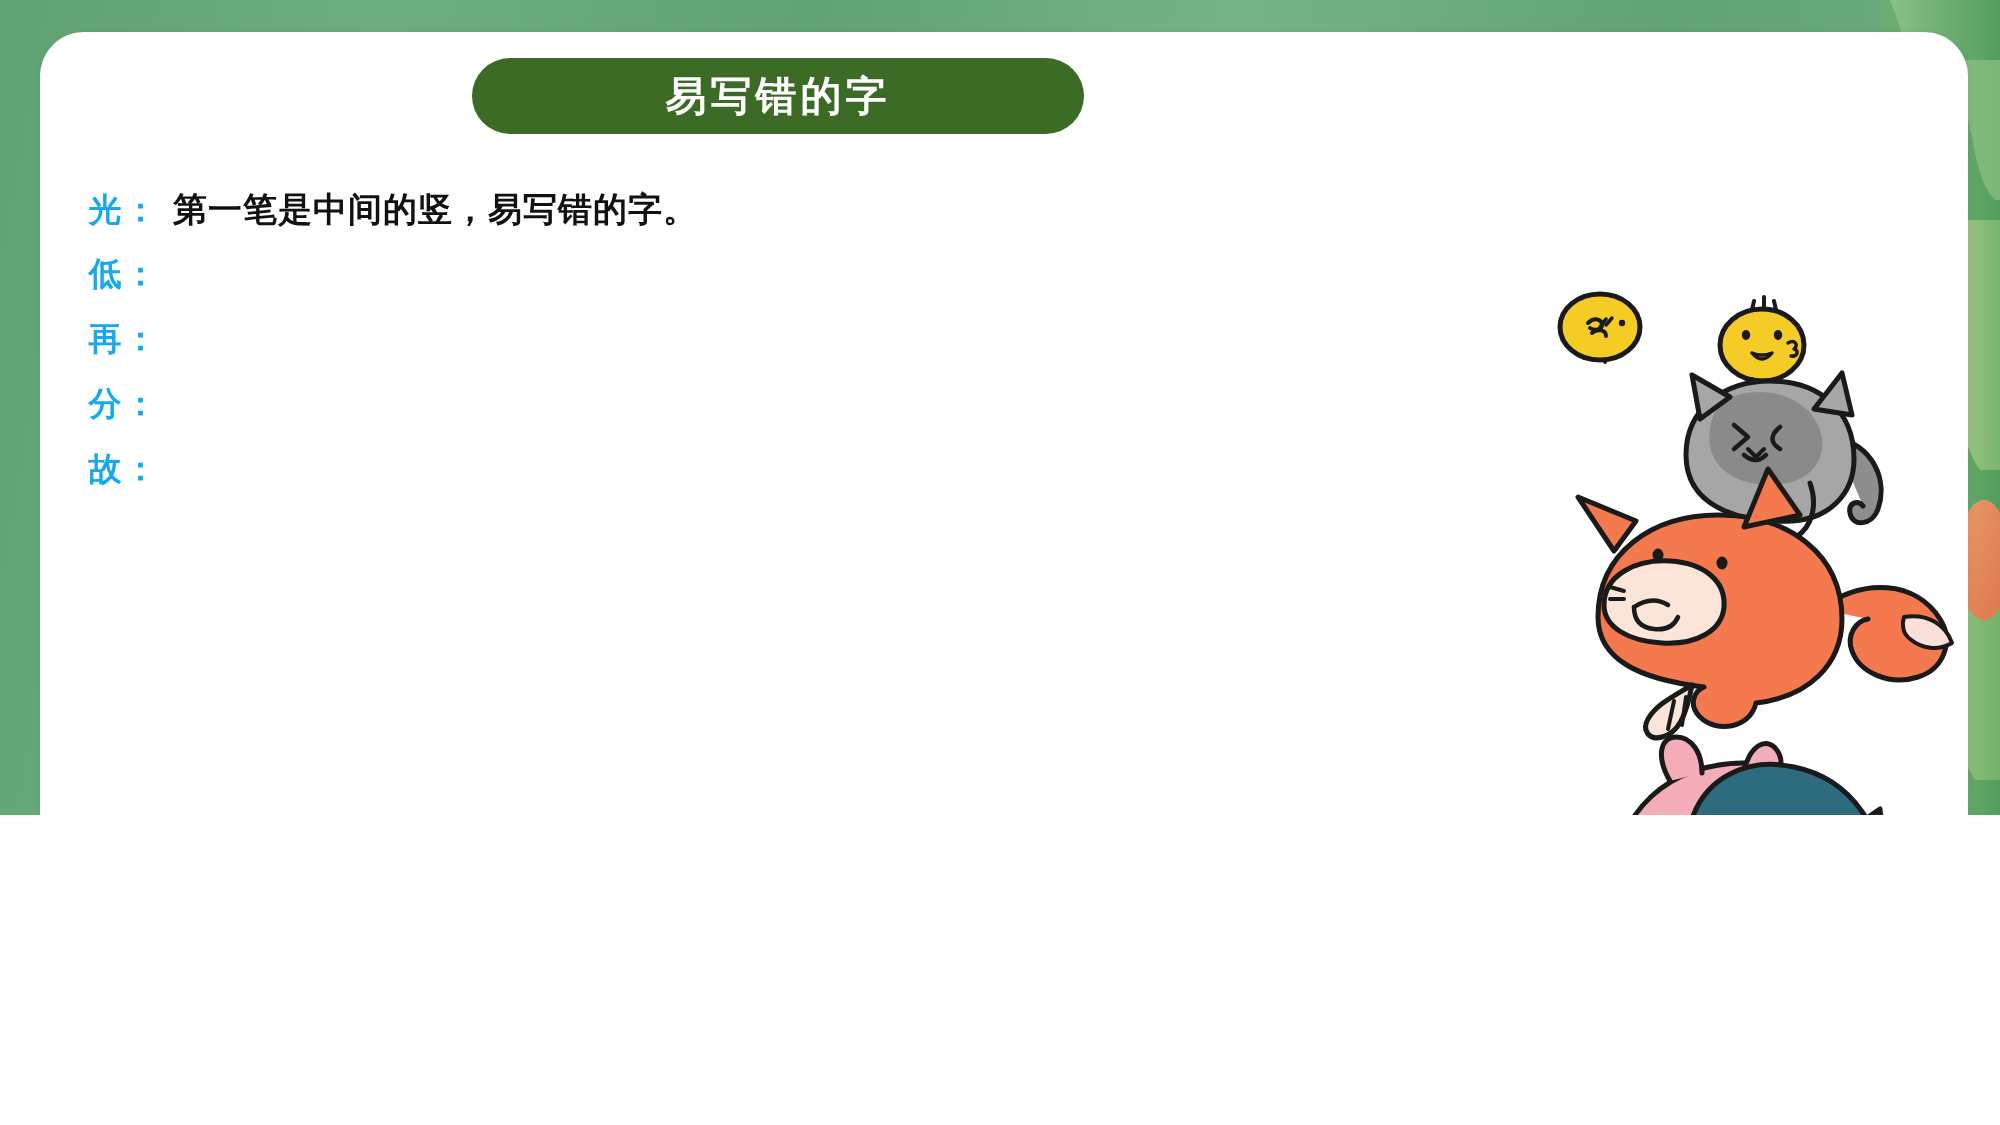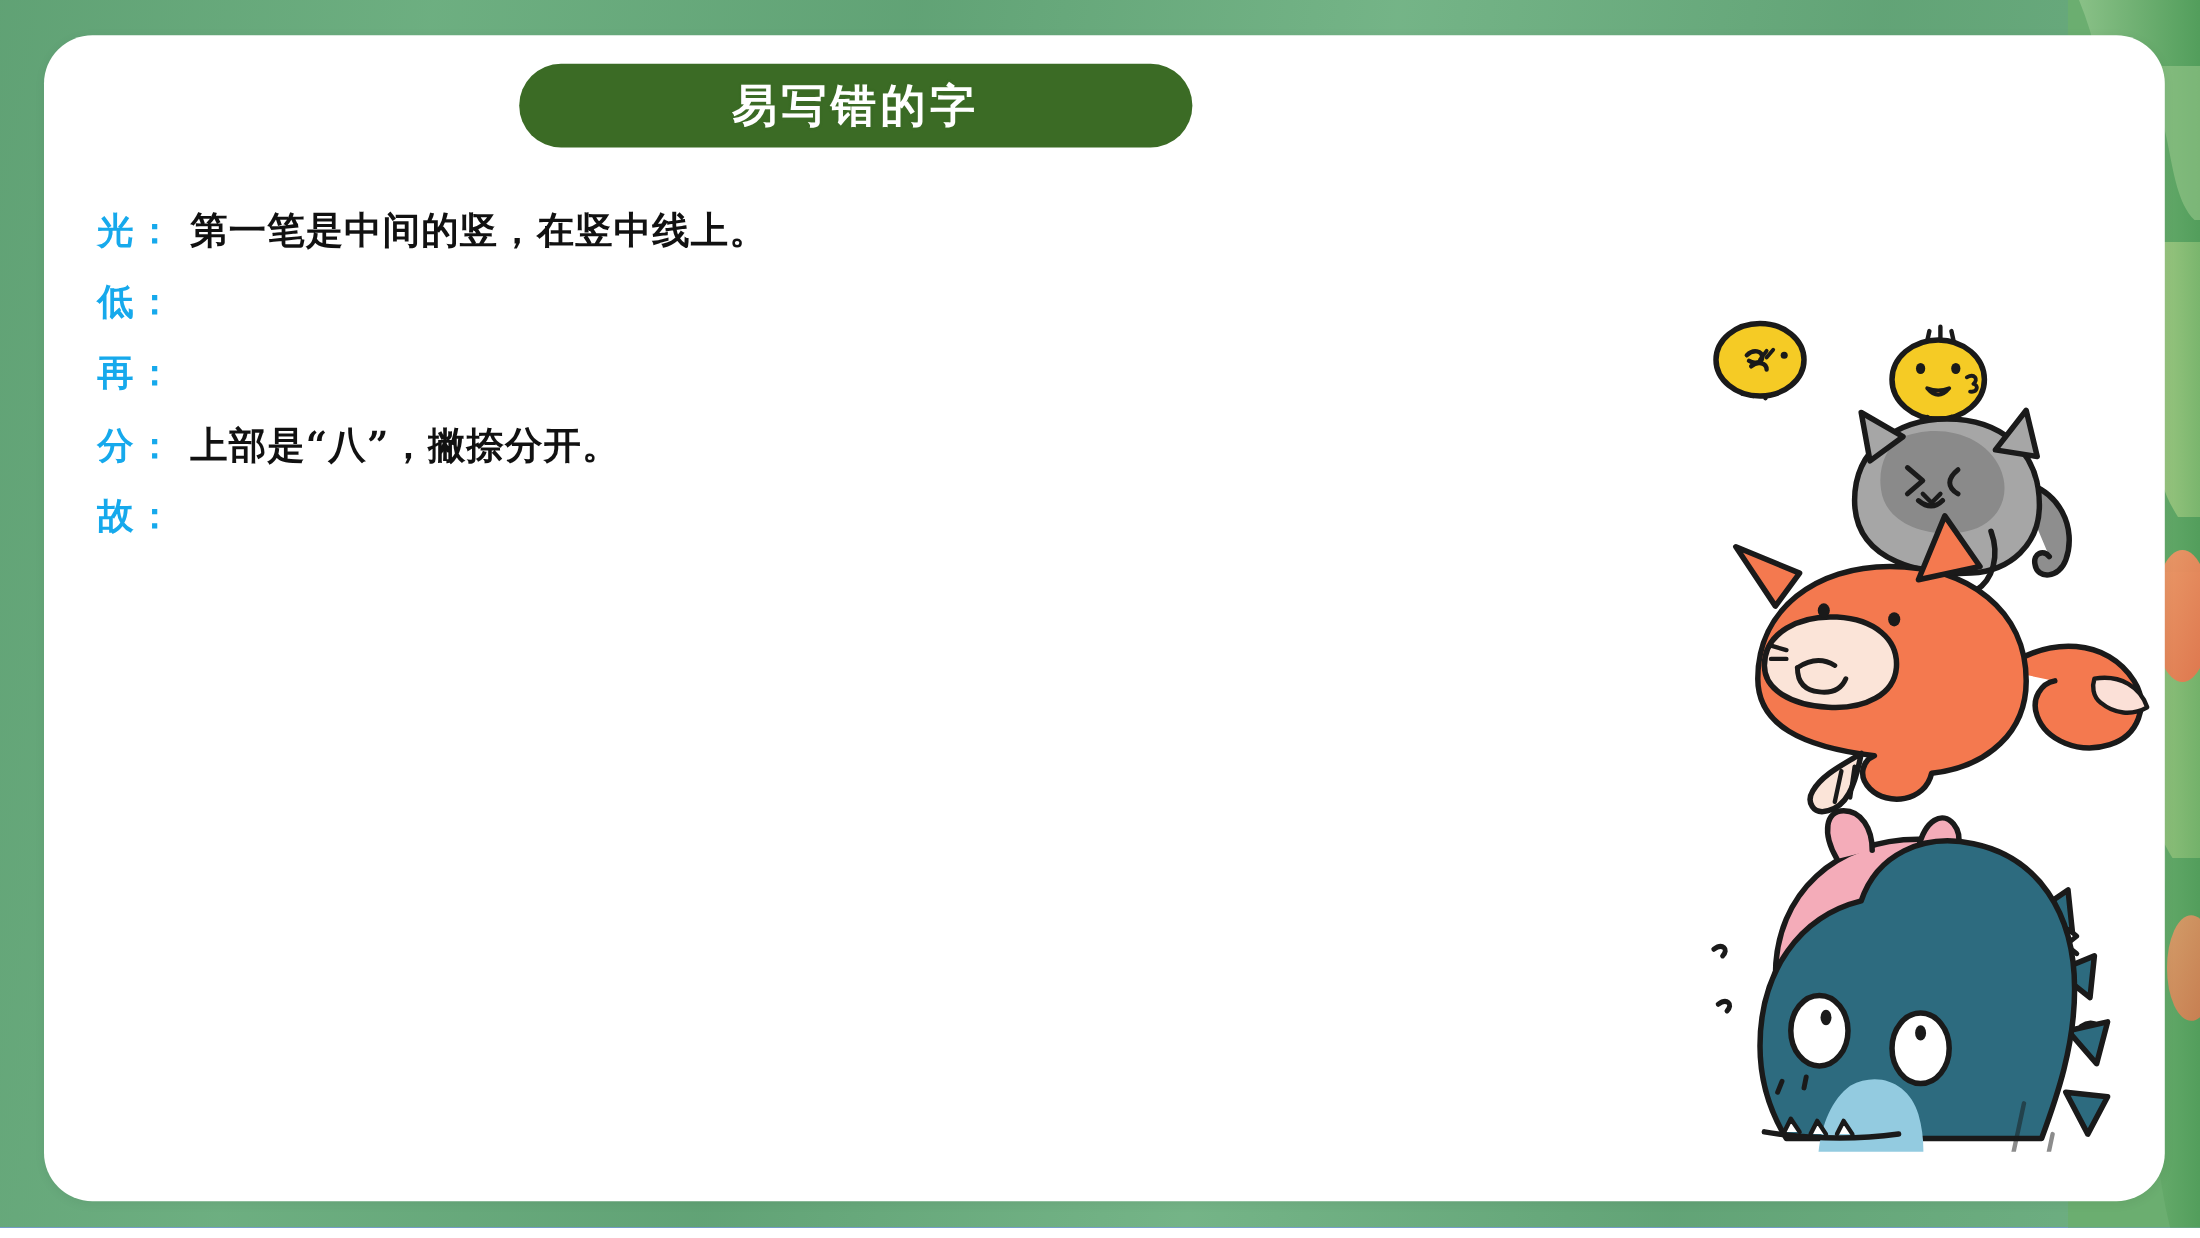--- a/index.html
+++ b/index.html
@@ -9,21 +9,21 @@
     width: 2000px;
     height: 1125px;
     overflow: hidden;
     font-family: "DejaVu Sans", sans-serif;
   }
 
   
   #slide {
     position: relative;
     width: 2000px;
-    height: 1116px;
+    height: 815px;
     background: #1d4ed8;
     overflow: hidden;
   }
 
   
   .bg-band {
     position: absolute;
     top: 0;
     bottom: 0;
     width: 100%;
@@ -173,37 +173,36 @@
 
     <div id="title-banner">
       <span id="title-text">易写错的字</span>
     </div>
 
     <div id="tip-list">
 
       <div class="tip-row">
         <span class="tip-char">光</span>
         <span class="tip-colon">：</span>
-        <span class="tip-text">第一笔是中间的竖，在竖中线上。</span>
+        <span class="tip-text">第一笔是中间的竖，易写错的字。</span>
       </div>
 
       <div class="tip-row">
         <span class="tip-char">低</span>
         <span class="tip-colon">：</span>
       </div>
 
       <div class="tip-row">
         <span class="tip-char">再</span>
         <span class="tip-colon">：</span>
       </div>
 
       <div class="tip-row">
         <span class="tip-char">分</span>
         <span class="tip-colon">：</span>
-        <span class="tip-text">上部是“八”，撇捺分开。</span>
       </div>
 
       <div class="tip-row">
         <span class="tip-char">故</span>
         <span class="tip-colon">：</span>
       </div>
 
     </div>
 
     <div id="animal-stack">

